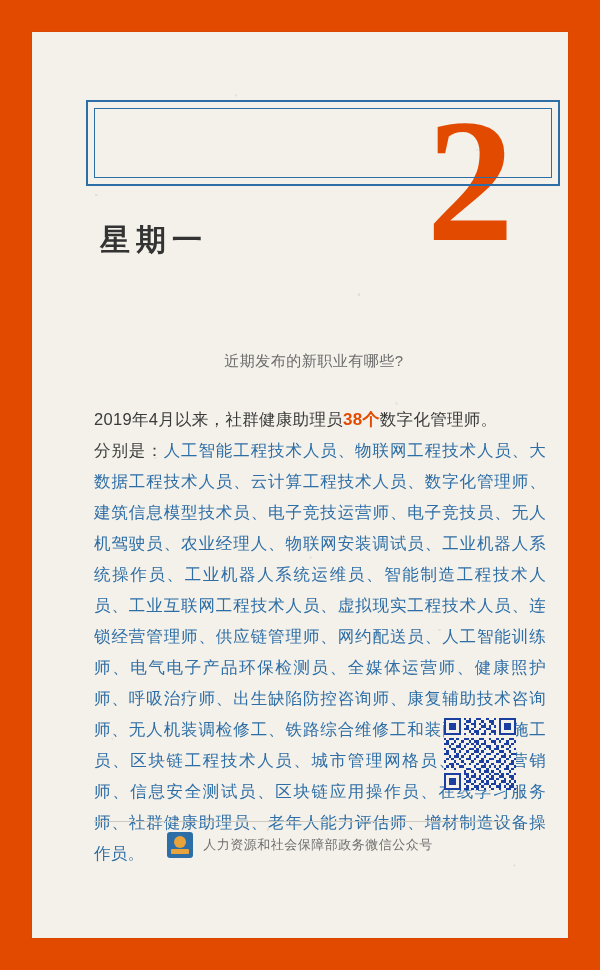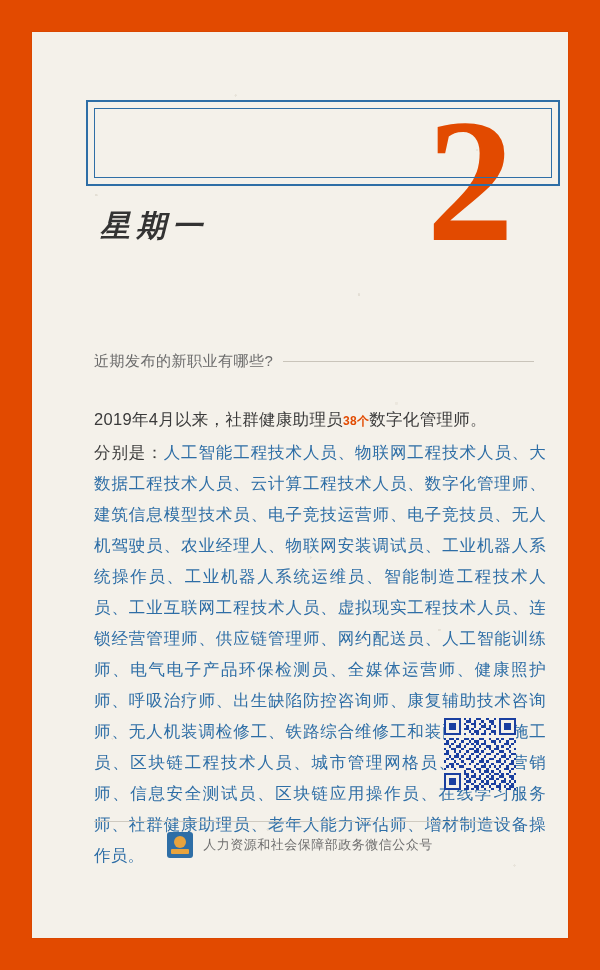--- a/index.html
+++ b/index.html
@@ -88,38 +88,38 @@
   }
   .date-lunar {
     font-size: 15px;
     color: #7e8a94;
     letter-spacing: 1px;
     margin-top: 4px;
   }
   .weekday {
     position: absolute;
     left: 68px;
-    top: 174px;
+    top: 188px;
     font-size: 30px;
     color: #333333;
     font-weight: bold;
     letter-spacing: 6px;
     z-index: 3;
-    font-style: italic;
   }
 
   
   .question-row {
     position: absolute;
     left: 62px;
     top: 320px;
     width: 440px;
     display: flex;
     align-items: center;
     z-index: 3;
+    flex-direction: column;
   }
   .question-text {
     font-size: 15px;
     color: #6b6b6b;
     white-space: nowrap;
     letter-spacing: 0.5px;
   }
   .question-rule {
     flex: 1;
     height: 1px;
@@ -139,21 +139,21 @@
     letter-spacing: 0.3px;
     text-align: justify;
     z-index: 3;
   }
   .body-copy .dark {
     color: #3a3a3a;
   }
   .body-copy .highlight {
     color: #e24a00;
     font-weight: bold;
-    font-size: 12px;
+    font-size: 17px;
   }
 
   
   .qr {
     position: absolute;
     right: 52px;
     bottom: 148px;
     width: 72px;
     height: 72px;
     z-index: 3;

